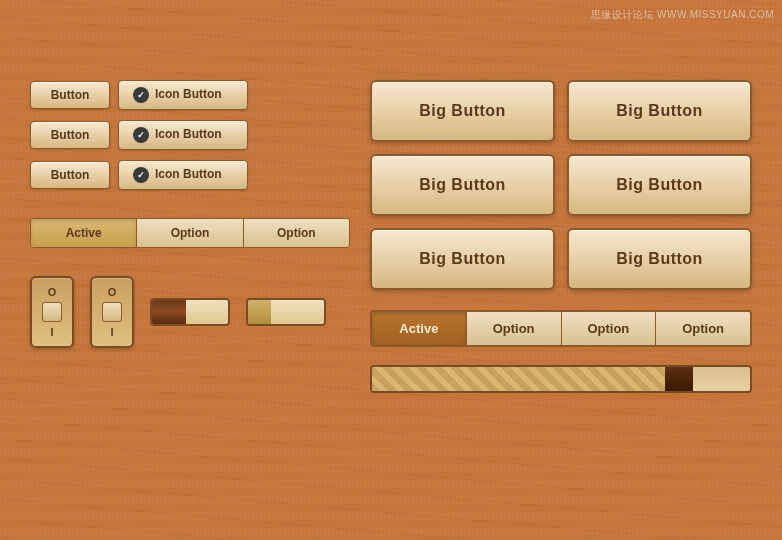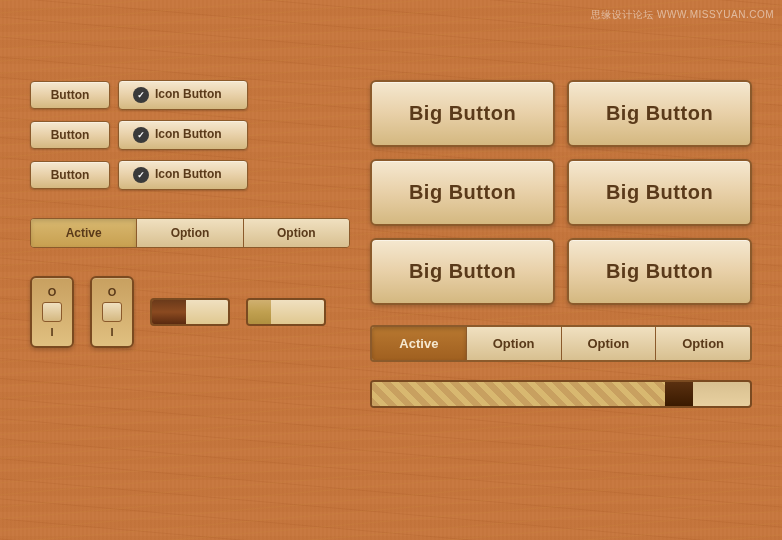--- a/index.html
+++ b/index.html
@@ -239,21 +239,21 @@
       grid-template-columns: 1fr 1fr;
       gap: 12px;
       margin-bottom: 20px;
     }
 
     .btn-big {
       border: 2px solid #8B5A2B;
       border-radius: 6px;
       background: linear-gradient(180deg, #f5e8d0 0%, #e8d0a8 50%, #d4b880 100%);
       padding: 20px 10px;
-      font-size: 20px;
+      font-size: 16px;
       font-weight: bold;
       color: #5a3a1a;
       cursor: pointer;
       text-align: center;
       box-shadow: inset 0 1px 0 rgba(255,255,255,0.5), 0 2px 4px rgba(0,0,0,0.2);
       letter-spacing: 0.5px;
     }
 
     
     .tab-group-large {

